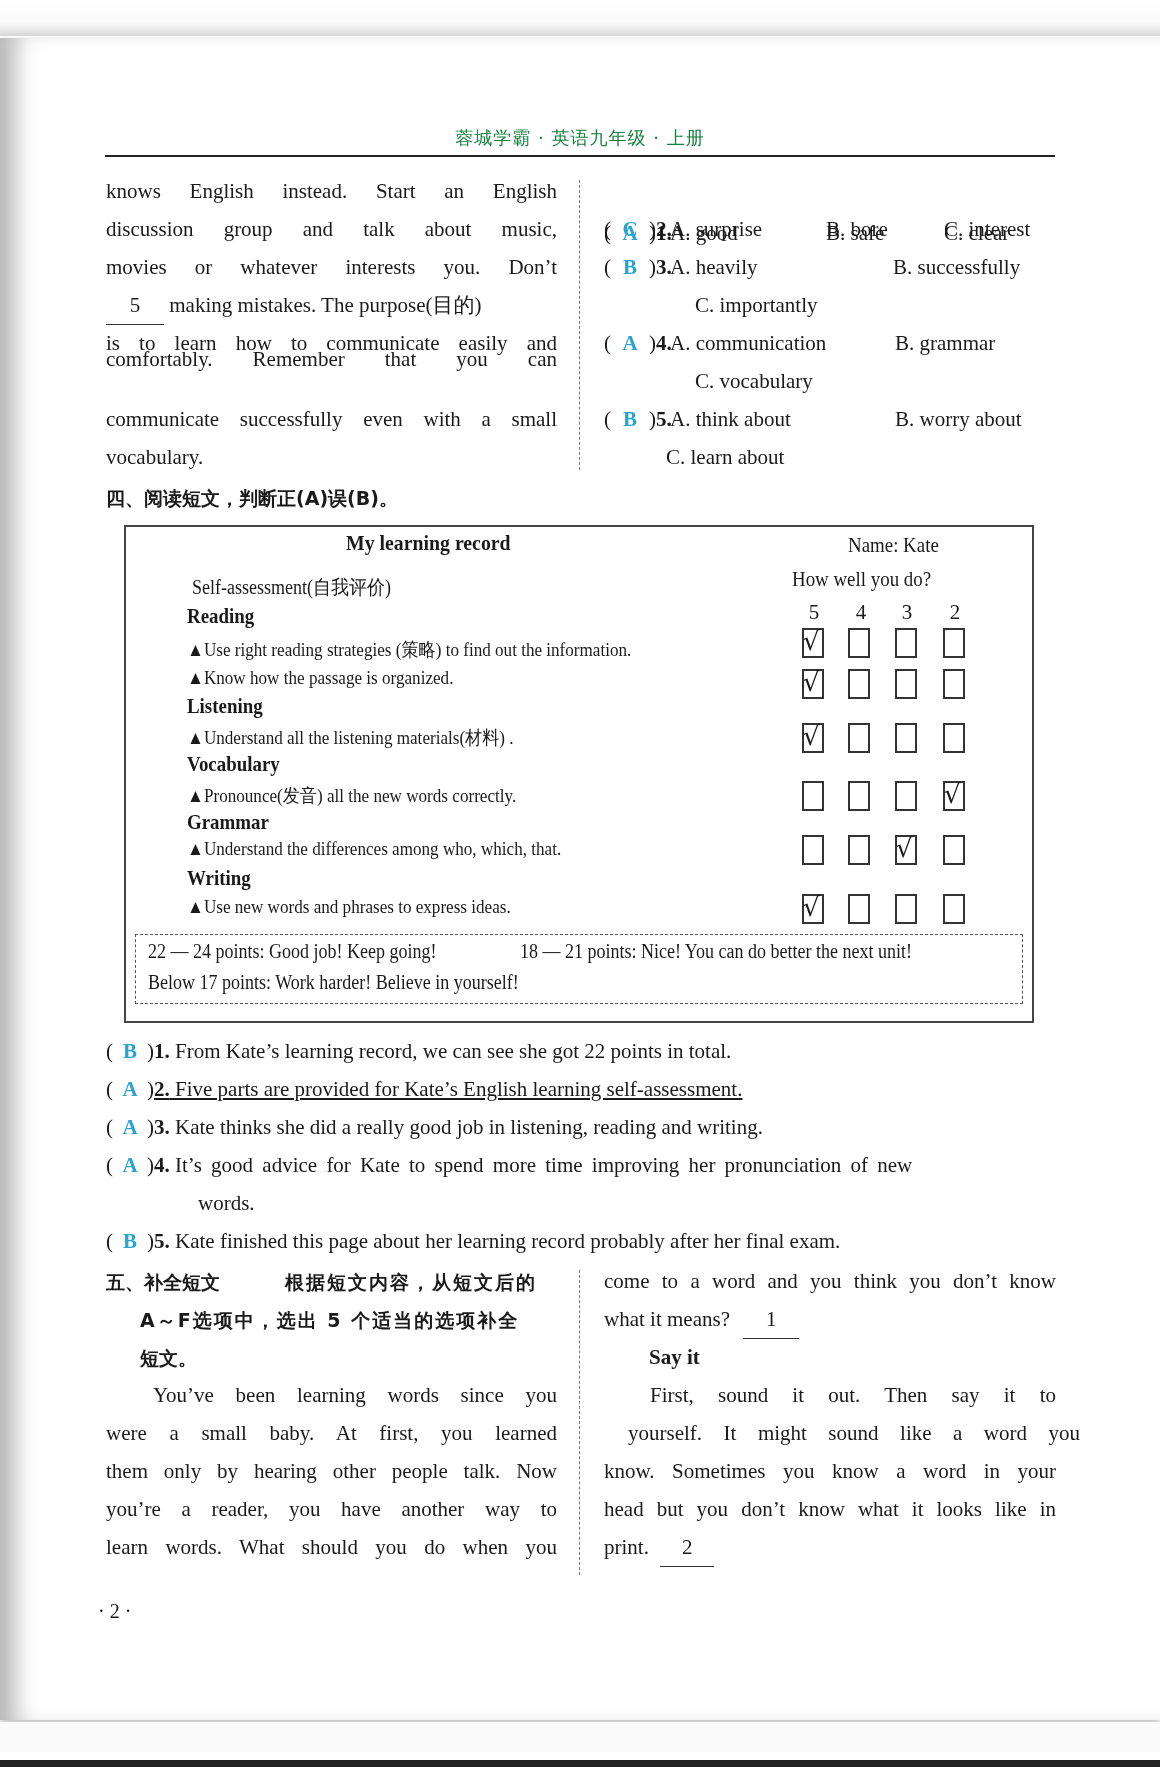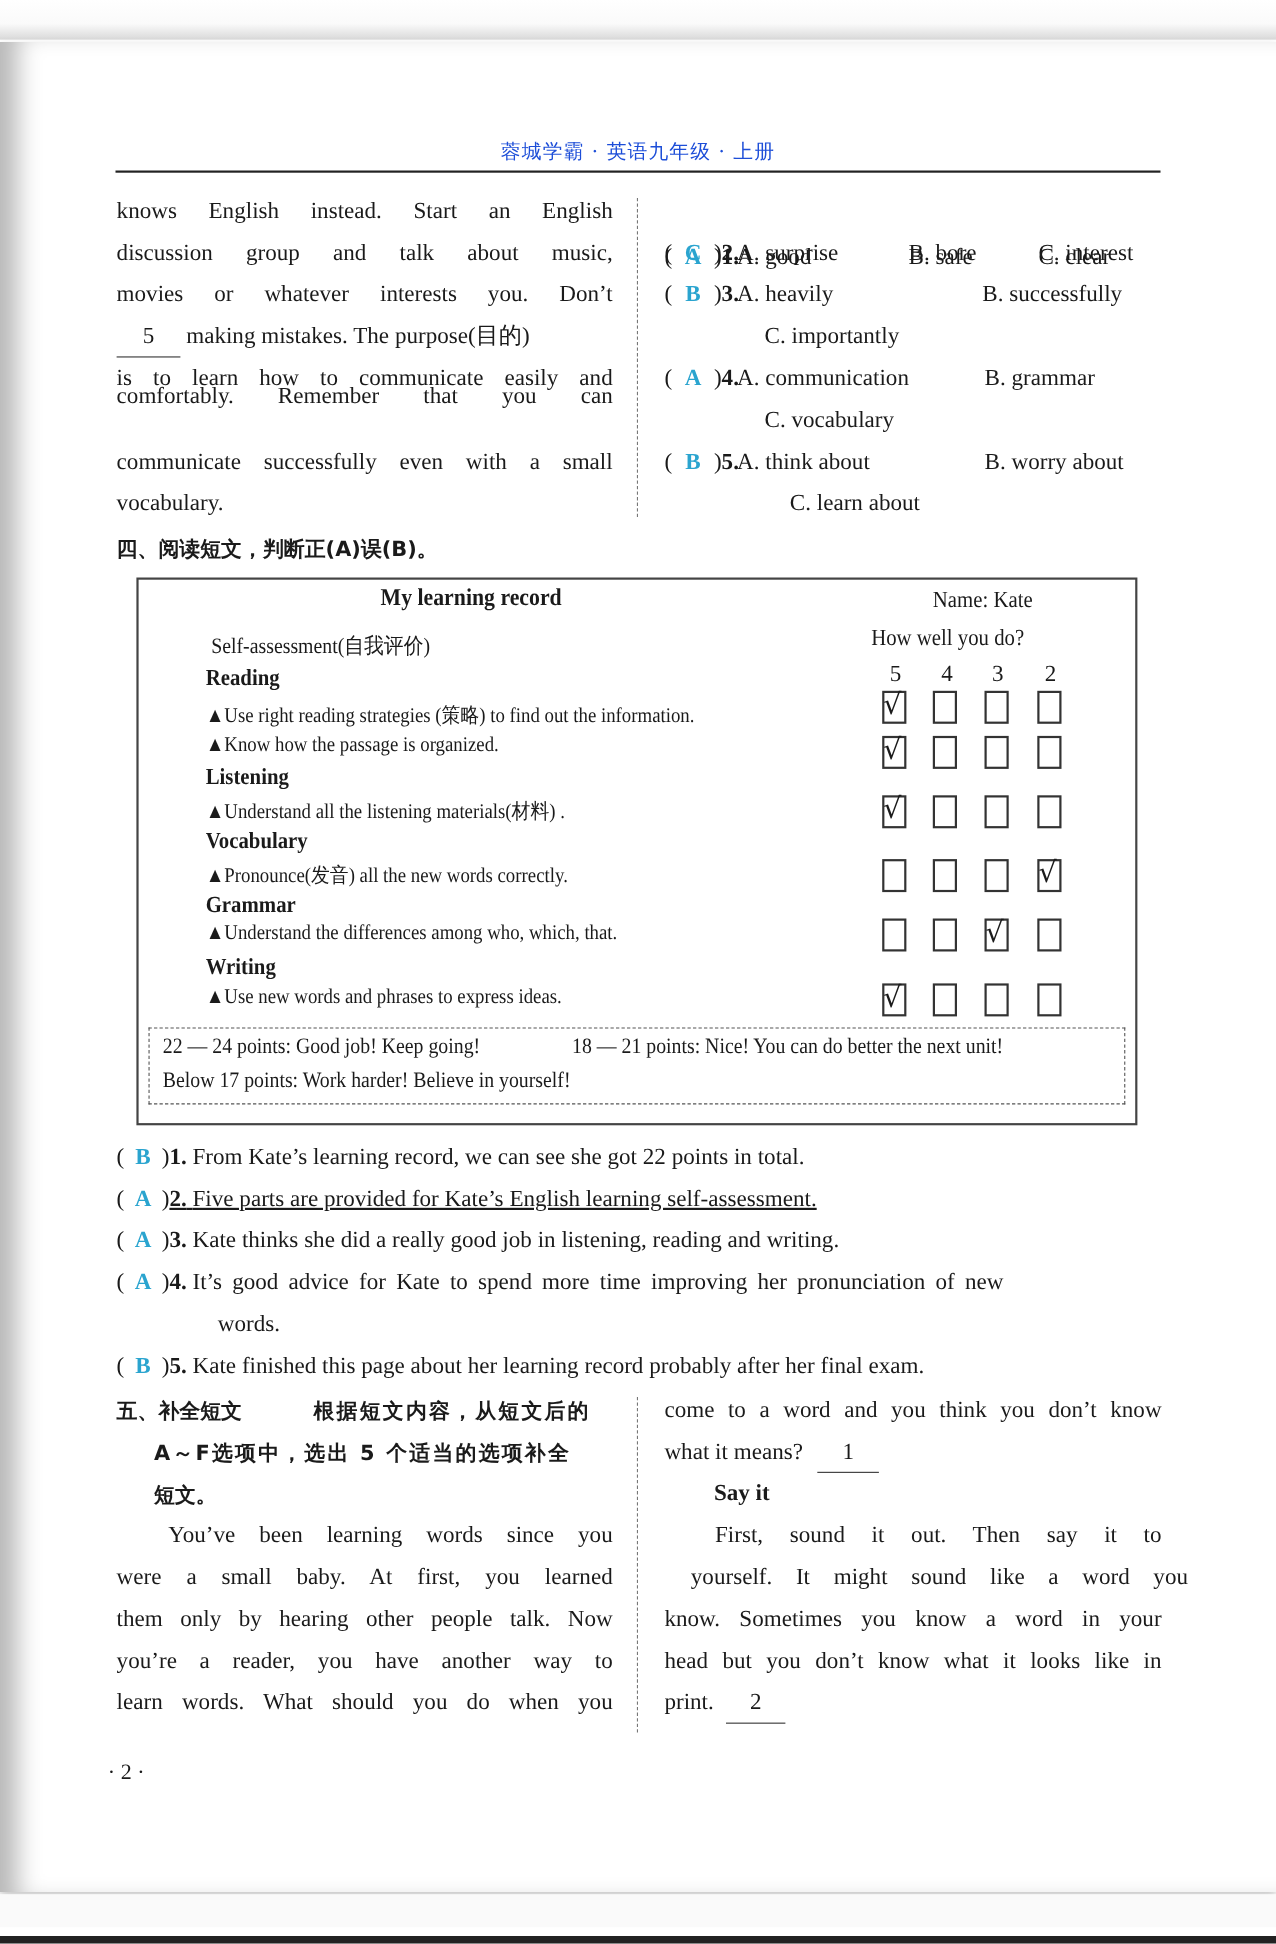--- a/index.html
+++ b/index.html
@@ -15,21 +15,21 @@
     position:absolute; left:0; top:38px; width:1160px; height:1682px;
     background:#ffffff;
     box-shadow: inset 26px 0 22px -10px rgba(0,0,0,0.28), 0 4px 8px rgba(0,0,0,0.25);
   }
   .bottom-gap { position:absolute; left:0; top:1722px; width:1160px; height:30px; background:#fafafa; }
   .bottom-bar { position:absolute; left:0; top:1760px; width:1160px; height:7px; background:#222222; }
 
   .abs { position:absolute;text-align:right; }
   .header-title {
     left:380px; top:126px; width:400px; text-align:center;
-    color:#1d4ed8; font-size:18px; letter-spacing:1px;
+    color:#15803d; font-size:18px; letter-spacing:1px;
     font-family:"DejaVu Serif",serif;
   }
   .header-rule { left:105px; top:155px; width:950px; height:2px; background:#222; }
 
   .line { position:absolute; font-size:21px; line-height:38px; white-space:nowrap; }
   .just { text-align:justify; text-align-last:justify; }
   .col-divider { position:absolute; width:0; border-left:1.5px dashed #777; }
 
   .ans { color:#2aa4cf; font-weight:bold; display:inline-block; width:38px; text-align:center; }
   .paren { display:inline-block; }
@@ -99,21 +99,21 @@
     <span class="paren">(</span><span class="ans">A</span><span class="paren">)</span><span class="qnum">4.</span>
     <span style="position:absolute;left:66px">A. communication</span>
     <span style="position:absolute;left:291px">B. grammar</span>
   </div>
   <div class="line" style="left:695px;top:362px;">C. vocabulary</div>
   <div class="line" style="left:604px;top:400px;">
     <span class="paren">(</span><span class="ans">B</span><span class="paren">)</span><span class="qnum">5.</span>
     <span style="position:absolute;left:66px">A. think about</span>
     <span style="position:absolute;left:291px">B. worry about</span>
   </div>
-  <div class="line" style="left:718px;top:438px;">C. learn about</div>
+  <div class="line" style="left:666px;top:438px;">C. learn about</div>
 </div>
 
 <div class="abs section-heading" style="left:106px;top:486px;">四、阅读短文，判断正(A)误(B)。</div>
 
 <div class="record-box"></div>
 <div class="rec-text rec-title" style="left:346px;top:530px;">My learning record</div>
 <div class="rec-text" style="left:848px;top:533px;font-size:21px;">Name: Kate</div>
 <div class="rec-text" style="left:792px;top:567px;font-size:21px;">How well you do?</div>
 <div class="rec-text" style="left:192px;top:574px;font-size:20px;">Self-assessment(自我评价)</div>
 

